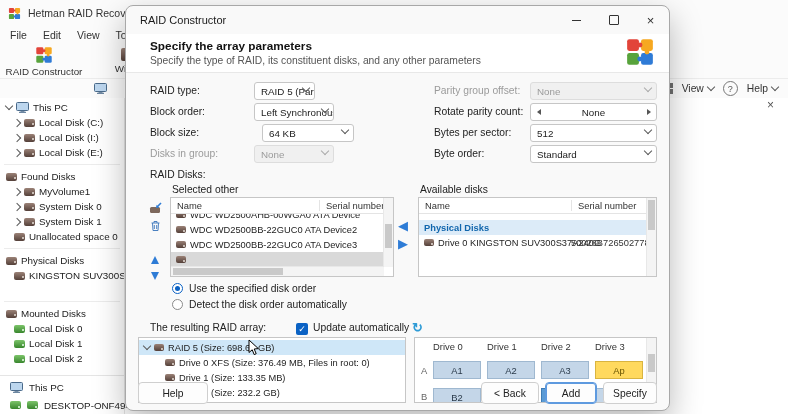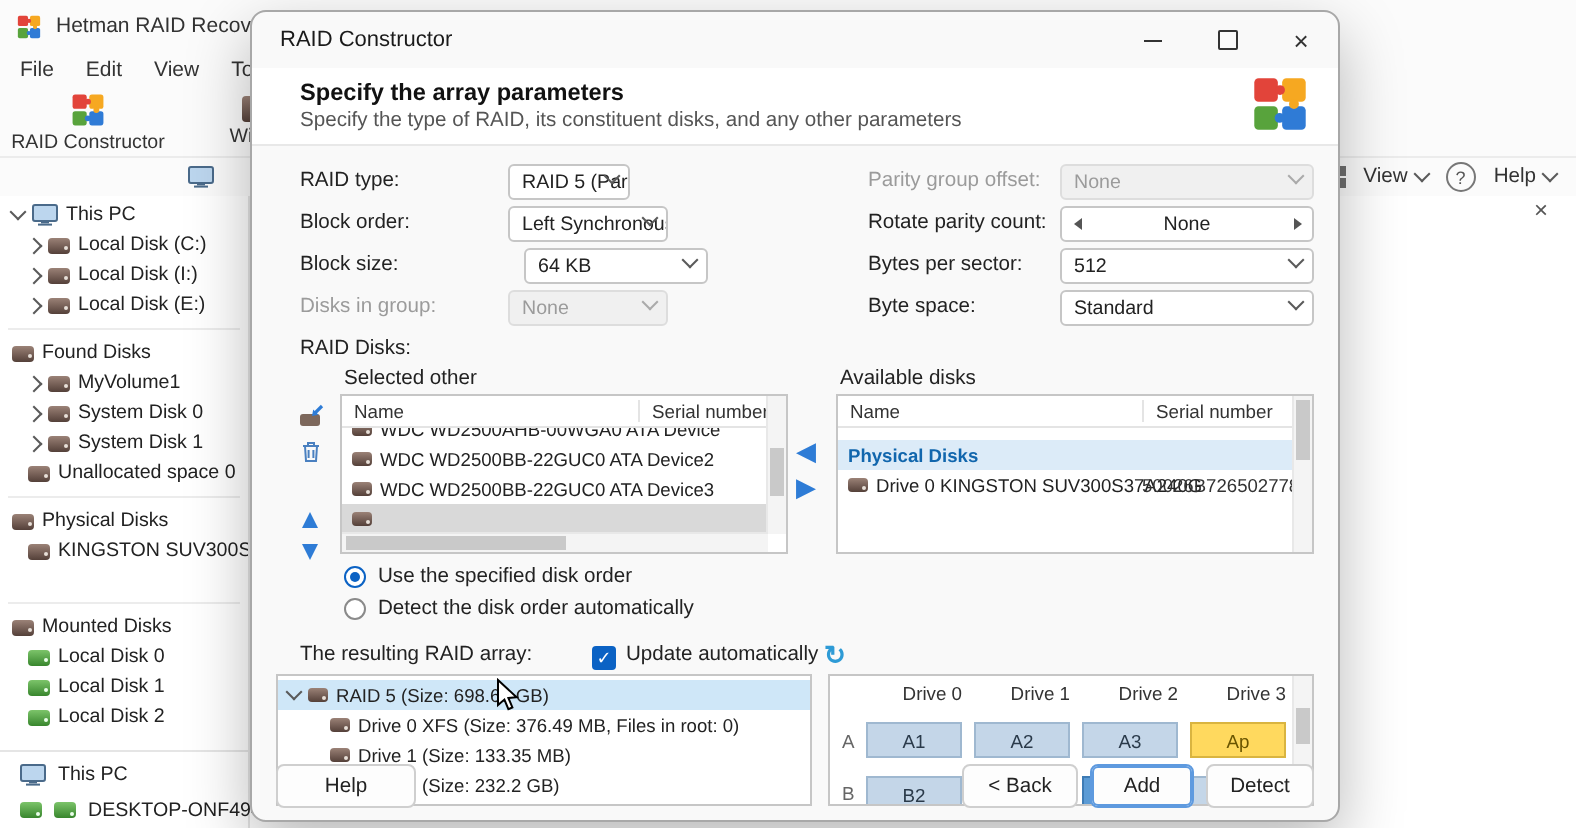--- a/index.html
+++ b/index.html
@@ -79,21 +79,21 @@
   .xfer{position:absolute;font-size:13px;line-height:1;color:#2e7cd6}
   .radio-row{position:absolute;display:flex;gap:6px;font-size:10.3px;color:#222}
   .radio{width:11px;height:11px;border-radius:50%;border:1px solid #8a8a8a;background:#fff;flex:none;box-sizing:border-box}
   .radio.on{border:1px solid #0b62c4;display:flex;align-items:center;justify-content:center}
   .radio.on::after{content:"";width:5px;height:5px;border-radius:50%;background:#0b62c4}
   .checkbox{position:absolute;width:12px;height:12px;background:#0b62c4;border-radius:2px;color:#fff;font-size:9px;display:flex;align-items:center;justify-content:center}
   .refresh{position:absolute;font-size:13px;font-weight:bold;color:#2e9bd6}
   .tree-row{height:15px;display:flex;align-items:center;gap:4px;padding-left:5px;font-size:9.3px;white-space:nowrap;overflow:hidden}
   .tree-row.child{padding-left:26px}
   .tree-row .disk{width:10px;height:7px}
-  .ghead{position:absolute;top:3px;width:48px;text-align:right;font-size:9.4px;color:#333}
+  .ghead{position:absolute;top:3px;width:48px;text-align:left;font-size:9.4px;color:#333}
   .grow-label{position:absolute;font-size:9.4px;color:#666}
   .gcell{position:absolute;width:48px;height:18px;box-sizing:border-box;border:1px solid #9fb8d0;background:#c4d6e8;display:flex;align-items:center;justify-content:center;font-size:9.4px;color:#2a3a4a}
   .gcell.py{background:#ffd95e;border-color:#d9b440;color:#6a5500}
   .gcell.pb{background:#5b9bd5;border-color:#3e7cb5;color:#fff}
   .btn{position:absolute;height:22px;box-sizing:border-box;background:#fdfdfd;border:1px solid #cfcfcf;border-radius:4px;display:flex;align-items:center;justify-content:center;font-size:10.3px;color:#222}
   .btn.accent{border:1px solid #5e9adf;box-shadow:inset 0 0 0 1px #5e9adf}
   .cursor{position:absolute;z-index:40}
 </style>
 </head>
 <body>
@@ -327,21 +327,21 @@
       <span class="spin-val">None</span>
       <div class="spin-btn">
           <span class="tri-r"></span>
         </div>
     </div>
     <div class="flabel" style="left:308px;top:118px">Bytes per sector:</div>
     <div class="combo" style="left:404px;top:118px;width:127px">
       <span>512</span>
       <span class="chv down cchev"></span>
     </div>
-    <div class="flabel" style="left:308px;top:139px">Byte space:</div>
+    <div class="flabel" style="left:308px;top:139px">Byte order:</div>
     <div class="combo" style="left:404px;top:139px;width:127px">
       <span>Standard</span>
       <span class="chv down cchev"></span>
     </div>
 
     <div class="flabel" style="left:24px;top:160px">RAID Disks:</div>
     <div class="caption" style="left:46px;top:178px">Selected other</div>
     <div class="caption" style="left:294px;top:178px">Available disks</div>
 
     <div class="iconstrip" style="top:194px">
@@ -471,20 +471,20 @@
       <div class="gcell pb" style="left:126px;top:50px">Bp</div>
       <div class="gcell" style="left:180px;top:50px">B1</div>
       <div class="vscroll">
           <div class="vthumb" style="top:16px;height:18px"></div>
         </div>
     </div>
 
     <div class="btn" style="left:12px;top:376px;width:70px">Help</div>
     <div class="btn" style="left:355px;top:376px;width:58px">&lt; Back</div>
     <div class="btn accent" style="left:419px;top:376px;width:52px">Add</div>
-    <div class="btn" style="left:477px;top:376px;width:54px">Detect</div>
+    <div class="btn" style="left:477px;top:376px;width:54px">Specify</div>
 
     <svg class="cursor" style="left:122px;top:333px" width="12" height="17" viewBox="0 0 12 17">
       <path d="M1 1 L1 13.5 L4.2 10.8 L6.2 15.6 L8.2 14.7 L6.2 10 L10.3 9.6 Z" fill="#ffffff" stroke="#000000" stroke-width="1"></path>
     </svg>
   </div>
 
 </div>
 
 </body></html>

